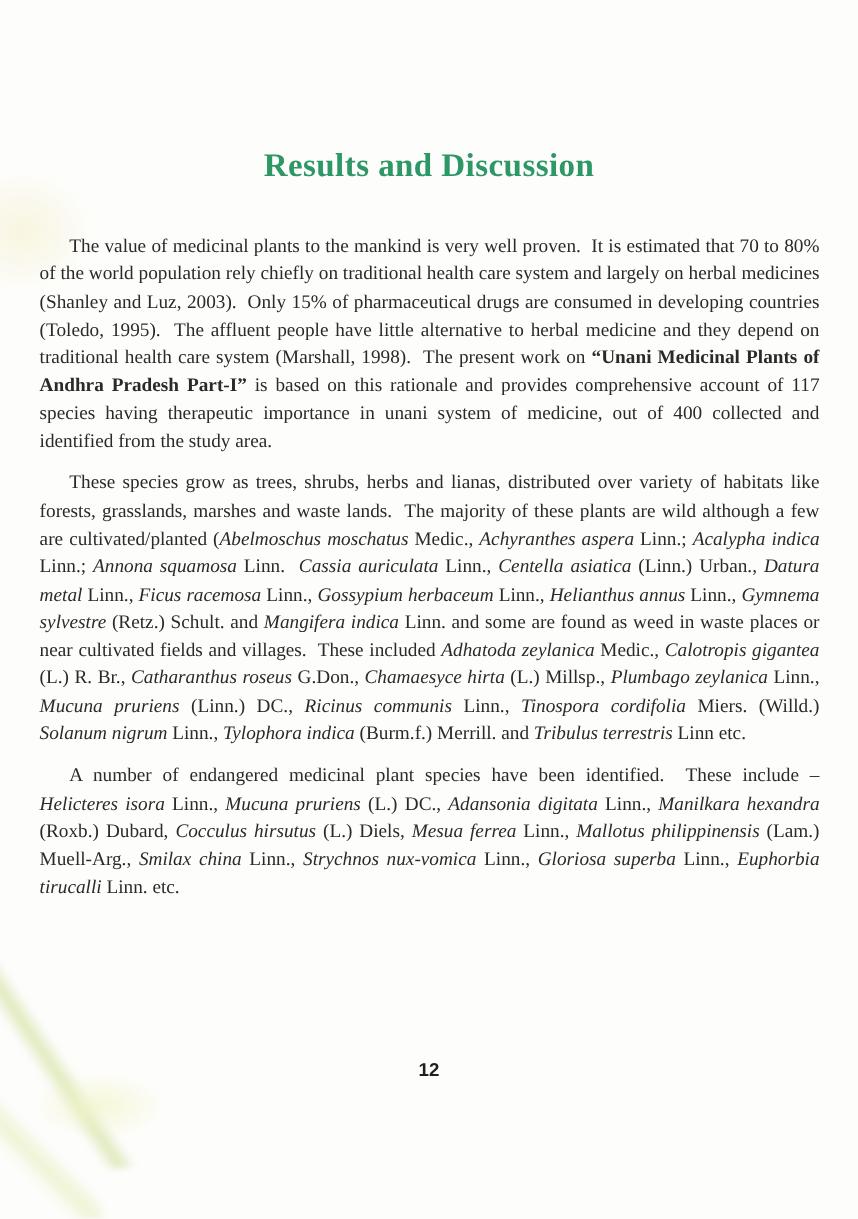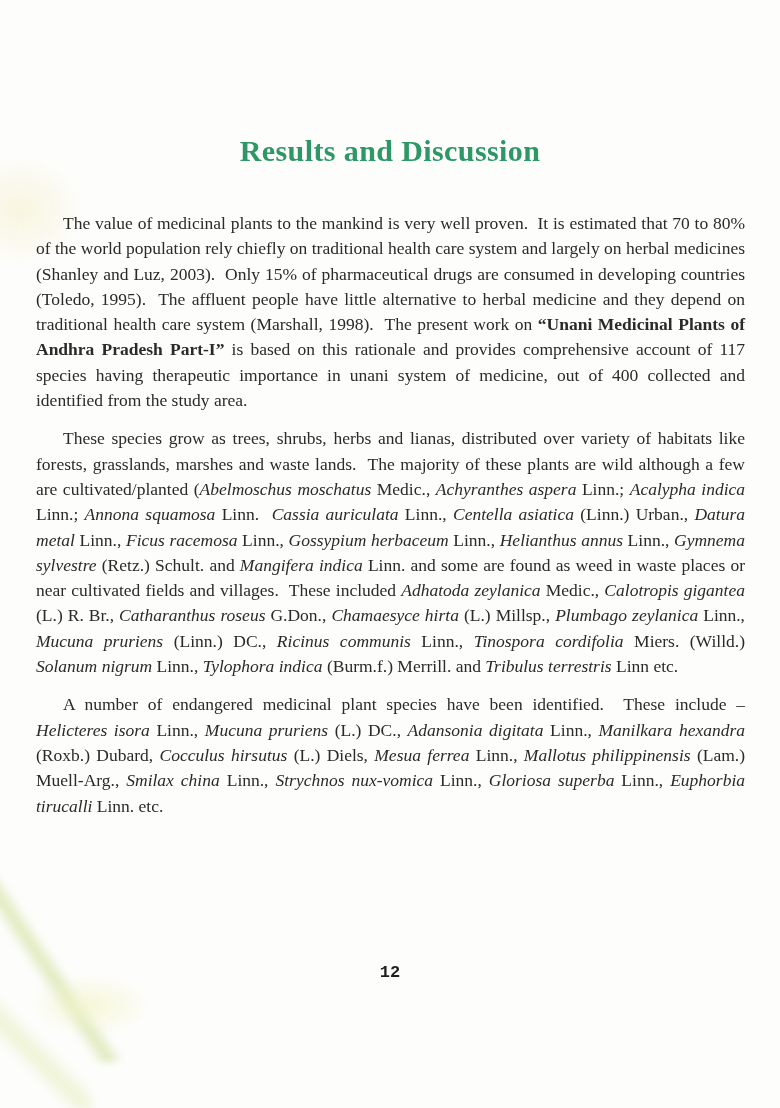--- a/index.html
+++ b/index.html
@@ -87,21 +87,21 @@
     text-indent: 27px;
   }
   .it { font-style: italic; }
   .bd { font-weight: bold; }
   .page-number {
     position: absolute;
     top: 963px;
     left: 0;
     width: 100%;
     text-align: center;
-    font-family: Liberation Mono, monospace;
+    font-family: Liberation Sans, sans-serif;
     font-weight: bold;
     font-size: 17px;
     color: #1e1e1e;
   }
 </style>
 </head>
 <body style="--title-color: #2d9766; --body-color: #2a2a2a; background: rgb(253, 253, 251);">
 
 <div class="page">
   <div class="artifact-cream"></div>

